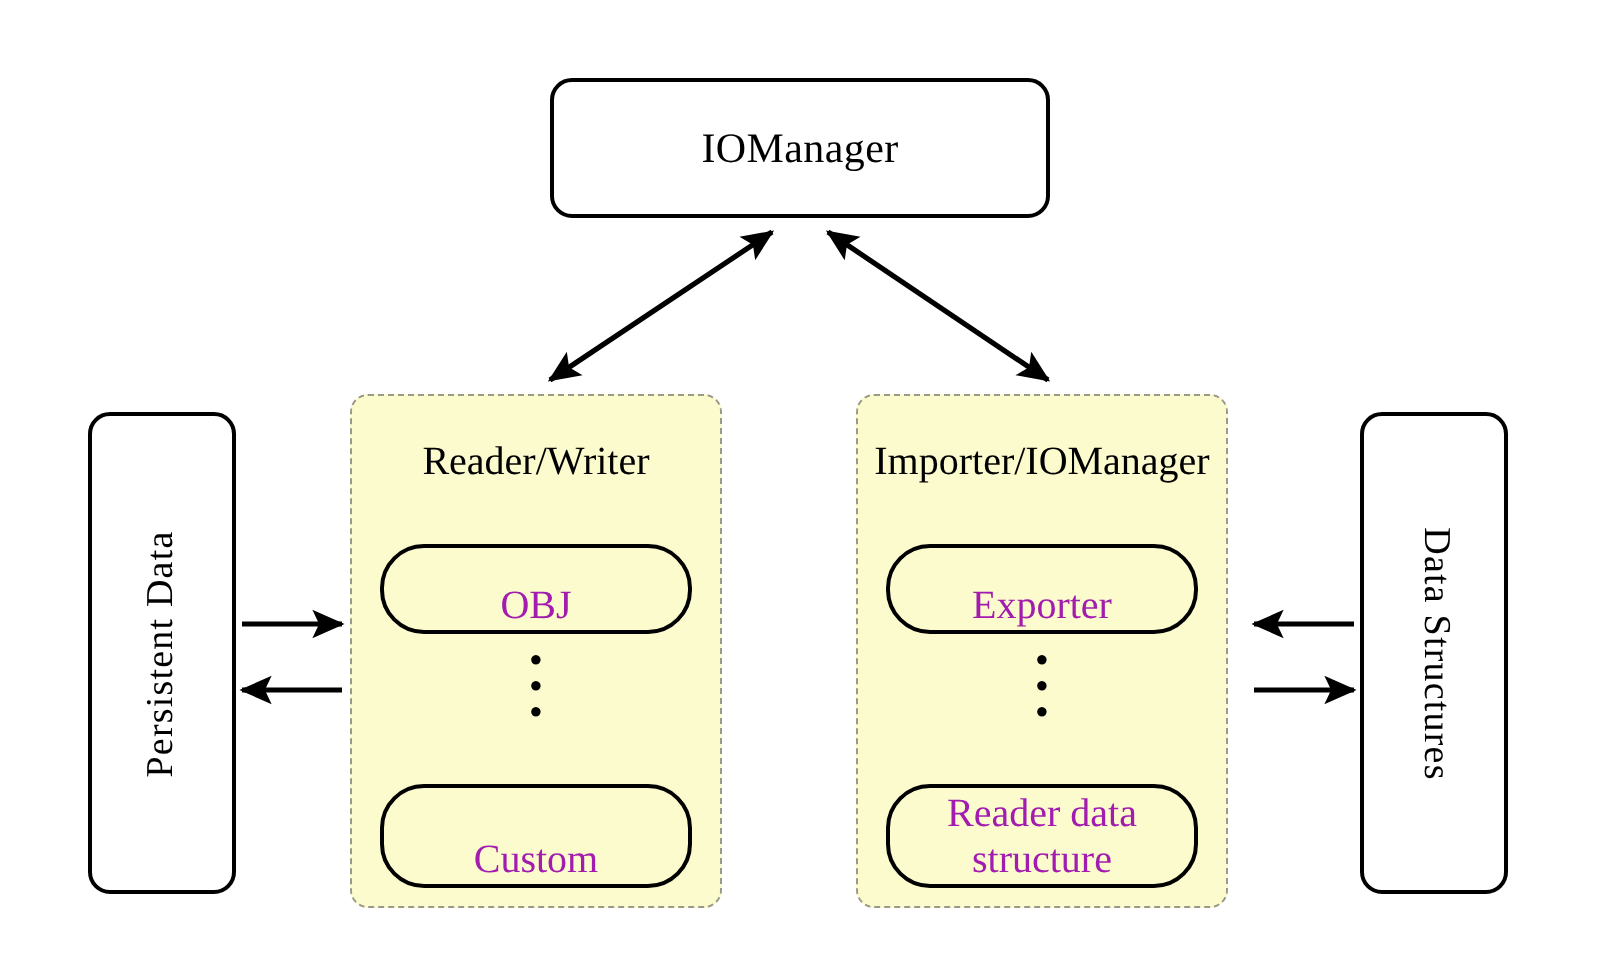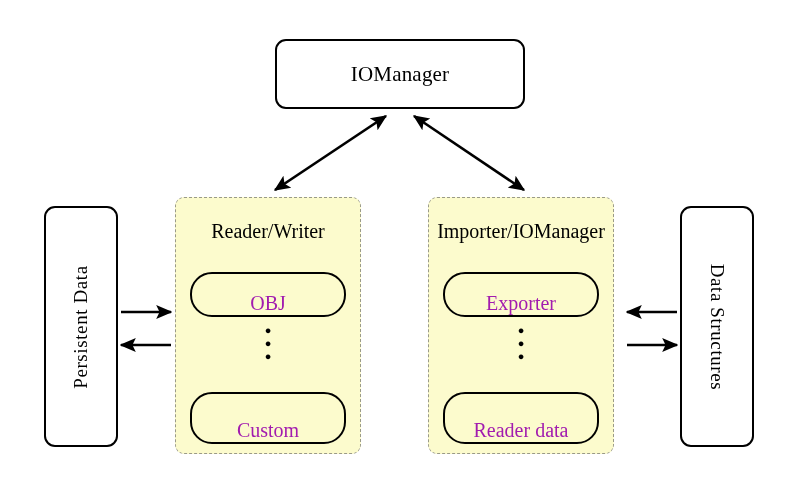--- a/index.html
+++ b/index.html
@@ -194,16 +194,17 @@
     </div>
 
     <div class="ellipsis">
       <span>●</span>
       <span>●</span>
       <span>●</span>
     </div>
 
     <div class="item bottom">
       <span>Reader data</span>
+      <span>structure</span>
     </div>
   </div>
 
 </div>
 
 </body></html>

